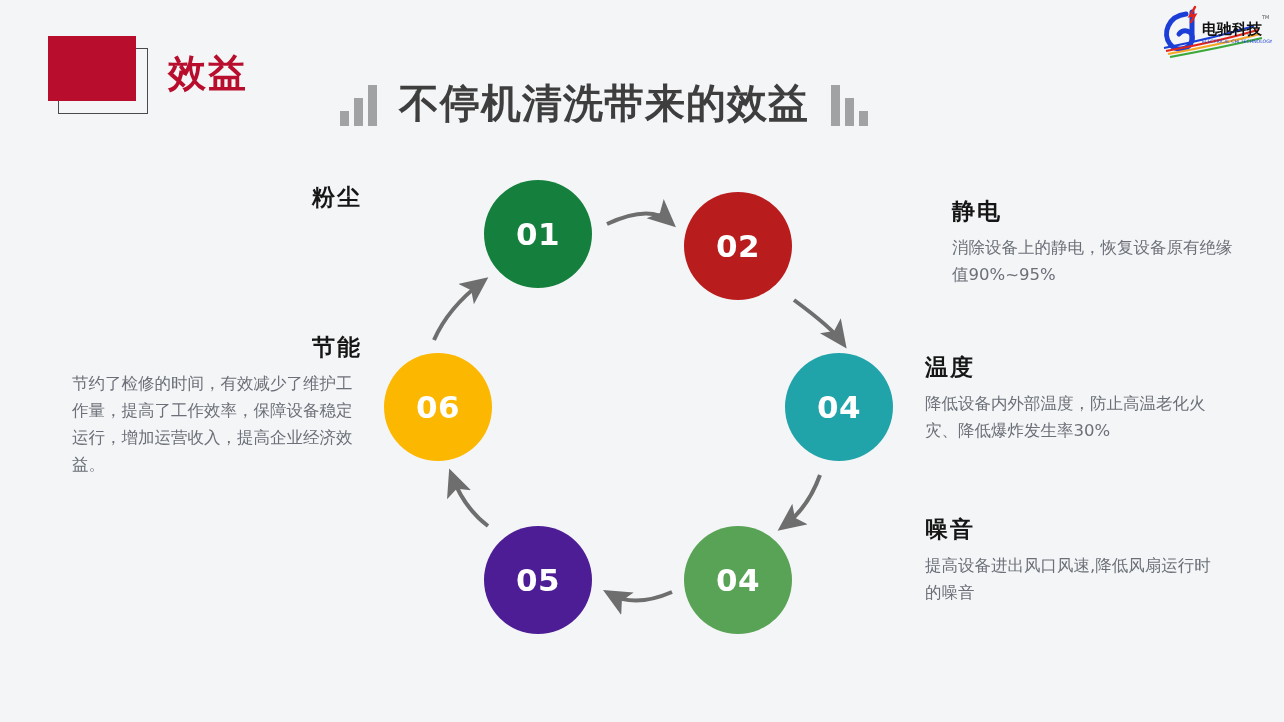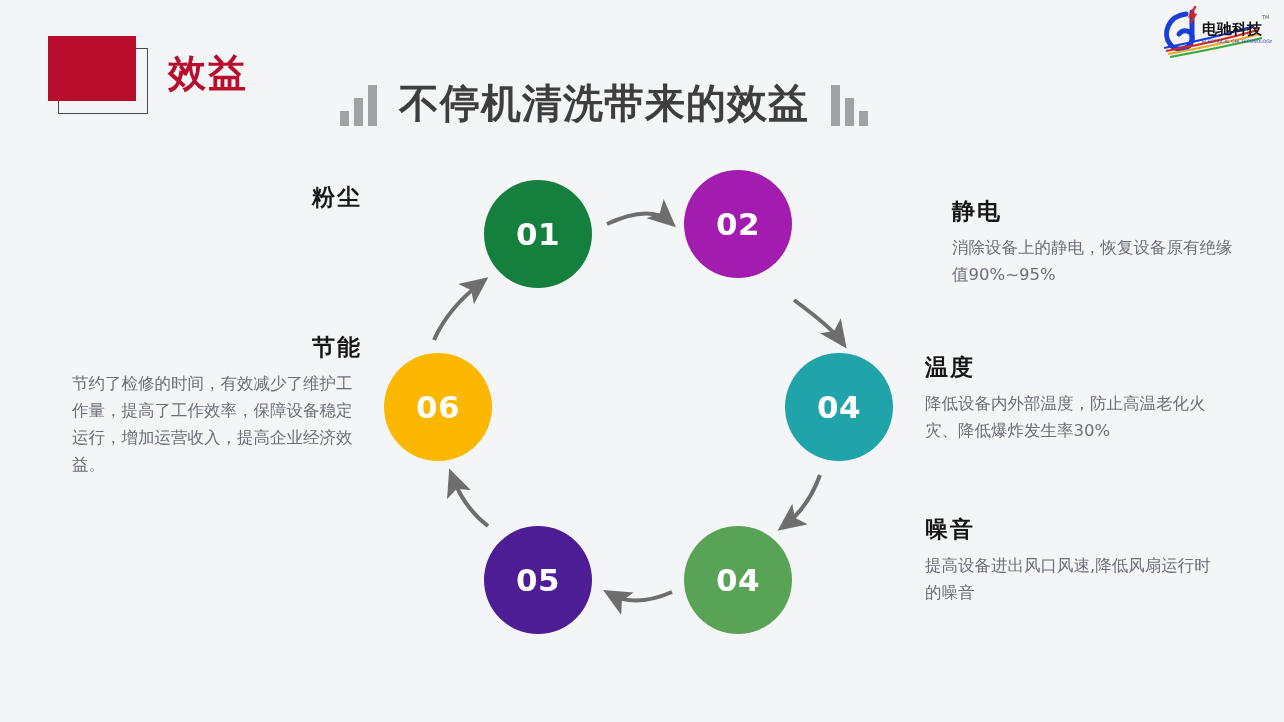--- a/index.html
+++ b/index.html
@@ -109,21 +109,21 @@
     display: flex;
     align-items: center;
     justify-content: center;
     color: #ffffff;
     font-weight: bold;
     font-size: 31px;
     letter-spacing: 0.5px;
     font-family: "DejaVu Sans", "Liberation Sans", sans-serif;
   }
   .n01 { width: 108px; height: 108px; left: 124px; top: 20px;  background: #15803d; }
-  .n02 { width: 108px; height: 108px; left: 324px; top: 10px;  background: #a21caf; }
+  .n02 { width: 108px; height: 108px; left: 324px; top: 32px;  background: #b91c1c; }
   .n03 { width: 108px; height: 108px; left: 425px; top: 193px; background: #21a3aa; }
   .n04 { width: 108px; height: 108px; left: 324px; top: 366px; background: #58a355; }
   .n05 { width: 108px; height: 108px; left: 124px; top: 366px; background: #4c1d95; }
   .n06 { width: 108px; height: 108px; left: 24px;  top: 193px; background: #fcb700; }
 
   
   .block { position: absolute; width: 290px; }
   .block .head {
     font-size: 23px;
     font-weight: bold;

